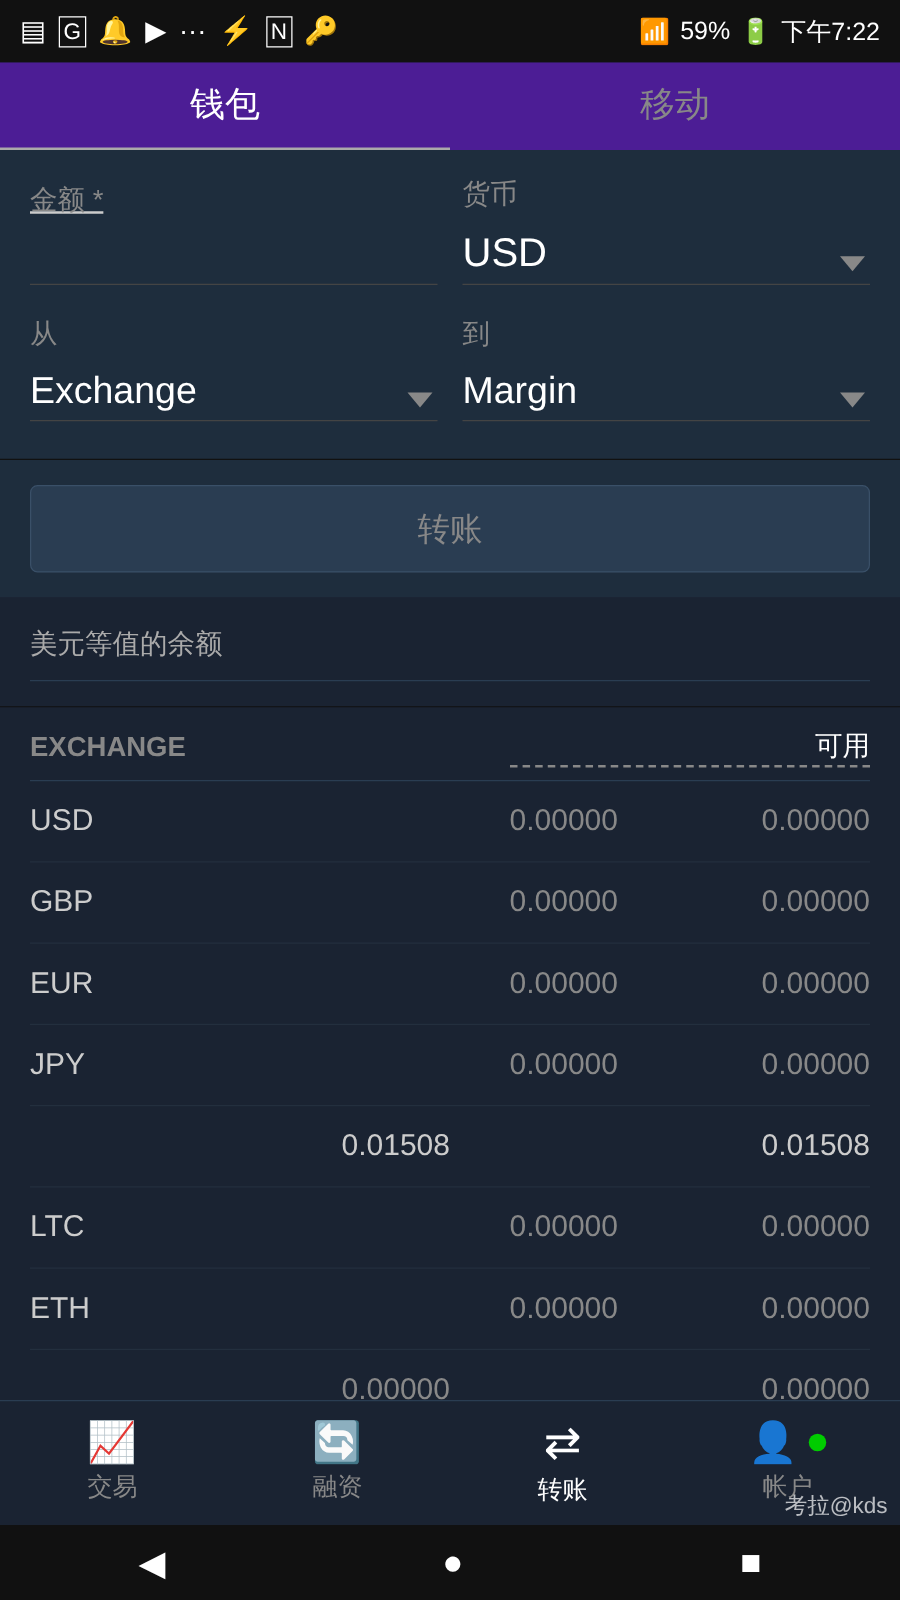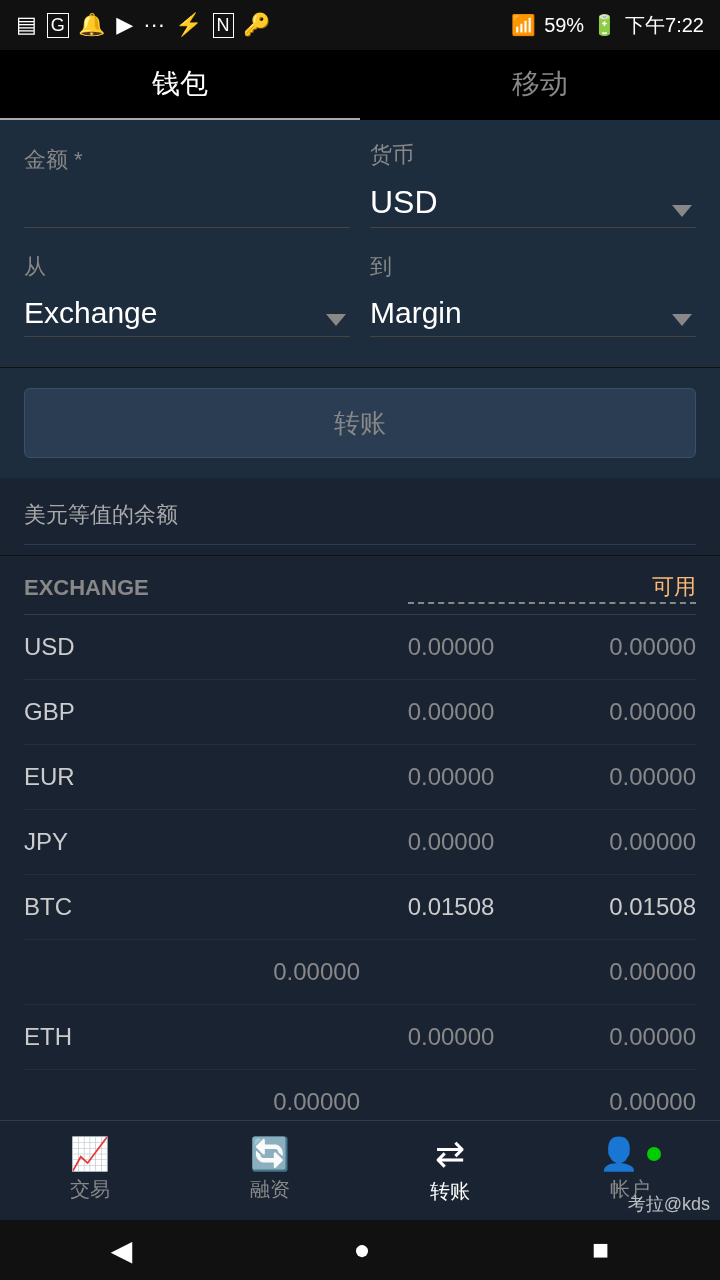--- a/index.html
+++ b/index.html
@@ -26,21 +26,21 @@
       font-size: 22px;
     }
     .status-left { display: flex; align-items: center; gap: 10px; }
     .status-right { display: flex; align-items: center; gap: 8px; font-size: 20px; }
 
     
     .top-tabs {
       display: flex;
       width: 720px;
       height: 70px;
-      background: #000000;
+      background: #4c1d95;
     }
     .top-tab {
       flex: 1;
       display: flex;
       align-items: center;
       justify-content: center;
       font-size: 28px;
       color: #888;
       cursor: pointer;
       border-bottom: 2px solid transparent;
@@ -59,20 +59,21 @@
 
     
     .amount-currency-row {
       display: flex;
       align-items: flex-end;
       gap: 20px;
       margin-bottom: 24px;
     }
     .amount-field {
       flex: 1;
+      text-decoration: underline;
     }
     .field-label {
       font-size: 22px;
       color: #888;
       margin-bottom: 8px;
     }
     .field-input {
       background: transparent;
       border: none;
       border-bottom: 1px solid #444;
@@ -139,21 +140,21 @@
       border: 1px solid #3a5068;
       border-radius: 6px;
       color: #888;
       font-size: 26px;
       cursor: pointer;
     }
 
     
     .balance-section {
       background: #1a2332;
-      padding: 22px 24px 10px 24px;
+      padding: 22px 24px 20px 24px;
       border-bottom: 1px solid #111;
     }
     .balance-row {
       display: flex;
       justify-content: space-between;
       align-items: center;
       padding-bottom: 14px;
       border-bottom: 1px solid #2a3d52;
     }
     .balance-label {
@@ -185,21 +186,21 @@
       flex: 2;
     }
     .table-header-total {
       font-size: 22px;
       color: #888;
       text-align: right;
       flex: 1.5;
     }
     .table-header-available {
       font-size: 22px;
-      color: #fdba74;
+      color: #ffffff;
       text-align: right;
       flex: 1.5;
       border-bottom: 2px dashed #888;
     }
     .table-row {
       display: flex;
       justify-content: space-between;
       align-items: center;
       padding: 18px 0;
       border-bottom: 1px solid #232f3e;
@@ -388,25 +389,25 @@
       <span class="row-currency">EUR</span>
       <span class="row-total" style="color:#888">0.00000</span>
       <span class="row-available" style="color:#888">0.00000</span>
     </div>
       <div class="table-row">
       <span class="row-currency">JPY</span>
       <span class="row-total" style="color:#888">0.00000</span>
       <span class="row-available" style="color:#888">0.00000</span>
     </div>
       <div class="table-row">
-      <span class="row-currency">BTC</span>
       <span class="row-total" style="color:#ccc">0.01508</span>
       <span class="row-available" style="color:#ccc">0.01508</span>
     </div>
       <div class="table-row">
+      <span class="row-currency">LTC</span>
       <span class="row-total" style="color:#888">0.00000</span>
       <span class="row-available" style="color:#888">0.00000</span>
     </div>
       <div class="table-row">
       <span class="row-currency">ETH</span>
       <span class="row-total" style="color:#888">0.00000</span>
       <span class="row-available" style="color:#888">0.00000</span>
     </div>
       <div class="table-row">
       <span class="row-total" style="color:#888">0.00000</span>

